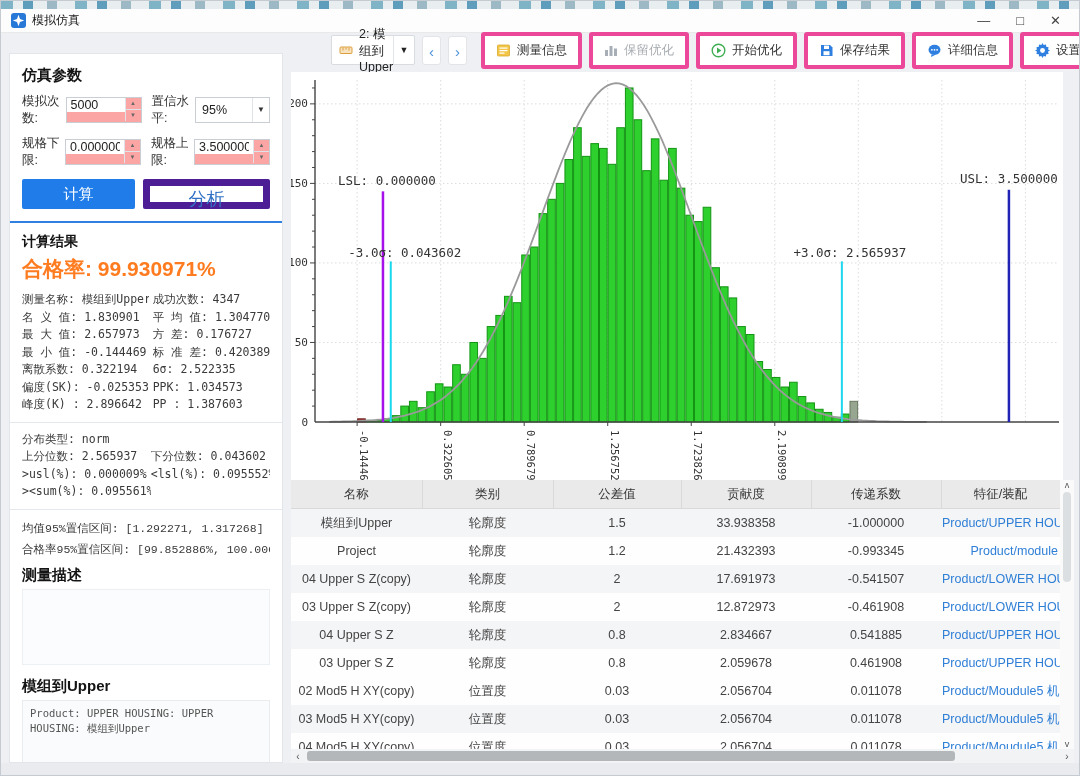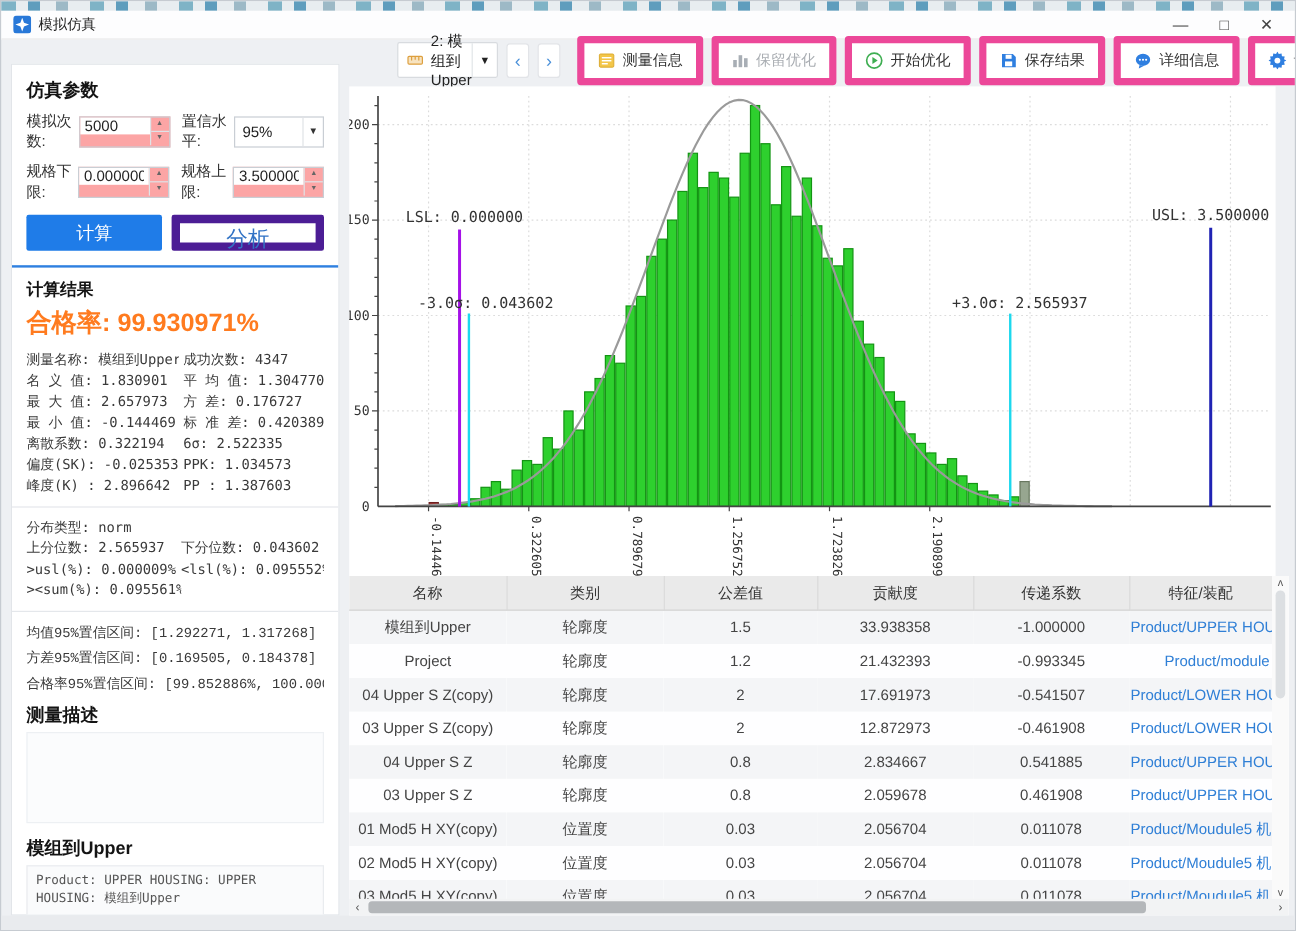--- a/index.html
+++ b/index.html
@@ -38,21 +38,21 @@
   .feat-line{font-family:"DejaVu Sans Mono",monospace;font-size:10.5px;line-height:15px;color:#555;}
   
   .content{position:absolute;left:290px;top:33px;right:4px;bottom:12px;padding-left:40px;}
   .toolbar{display:flex;align-items:center;gap:7px;height:32px;}
   .msel{width:252px;height:30px;background:#fff;border:1px solid #d8dbdf;border-radius:2px;display:flex;align-items:center;box-sizing:border-box;}
   .msel .micon{margin:0 6px 0 7px;display:flex;}
   .msel .mval{flex:1;font-size:12.5px;color:#222;}
   .msel .mcaret{width:20px;text-align:center;font-size:9px;color:#222;border-left:1px solid #e2e5e8;align-self:stretch;line-height:28px;}
   .navbtn{width:29px;height:29px;background:#fff;border:1px solid #e2e4e8;border-radius:3px;color:#4a90d9;font-size:15px;line-height:27px;text-align:center;}
   .tsep{width:1px;height:22px;background:#e3e5e8;}
-  .tbtn{height:29px;padding:0 11px;display:flex;align-items:center;gap:6px;background:#fff;border:6px solid #ec4899;border-radius:3px;font-size:12.5px;color:#333;white-space:nowrap;}
+  .tbtn{height:29px;padding:0 11px;display:flex;align-items:center;gap:6px;background:#fff;border:4px solid #ec4899;border-radius:3px;font-size:12.5px;color:#333;white-space:nowrap;}
   .tbtn.disabled{color:#a9adb2;}
   .chart-panel{position:absolute;left:0;top:38px;width:772px;height:408px;background:#fff;}
   
   .table-panel{position:absolute;left:0;top:446px;width:783px;bottom:0;background:#fff;overflow:hidden;}
   table.tol{border-collapse:collapse;table-layout:fixed;width:769px;}
   table.tol th{height:26px;background:#eaeaea;border-right:1px solid #d9d9d9;border-bottom:1px solid #d9d9d9;font-size:12.5px;font-weight:normal;color:#333;}
   table.tol td{height:26px;font-size:12.5px;color:#444;text-align:center;white-space:nowrap;overflow:hidden;}
   table.tol tr.odd{background:#f4f5f7;}
   table.tol tr.even{background:#fefeff;}
   table.tol td.link{color:#2f7fd6;text-align:right;padding-right:2px;}
@@ -168,21 +168,20 @@
           <div class="stat-cell">&lt;lsl(%): 0.095552%</div>
         </div>
         <div class="dist-row">
           <div class="stat-cell">&gt;&lt;sum(%): 0.095561%</div>
           <div class="stat-cell"></div>
         </div>
       </div>
     <div class="lite-div"></div>
     <div id="ci-lines">
         <div class="ci-line">均值95%置信区间: [1.292271, 1.317268]</div>
-        <div class="ci-line">方差95%置信区间: [0.169505, 0.184378]</div>
         <div class="ci-line">合格率95%置信区间: [99.852886%, 100.000000%</div>
       </div>
 
     <div class="sec-title" style="margin:6px 0 0 0;">测量描述</div>
     <div class="desc-box"></div>
 
     <div class="sec-title" style="margin:12px 0 0 0;">模组到Upper</div>
     <div class="feat-box" id="feat-box">
         <div class="feat-line">Product: UPPER HOUSING: UPPER HOUSING: 模组到Upper</div>
       </div>
@@ -455,28 +454,20 @@
               <td class="link">Product/UPPER HOUS</td>
             </tr>
             <tr class="even">
               <td>03 Upper S Z</td>
               <td>轮廓度</td>
               <td>0.8</td>
               <td>2.059678</td>
               <td>0.461908</td>
               <td class="link">Product/UPPER HOUS</td>
             </tr>
-            <tr class="odd">
-              <td>01 Mod5 H XY(copy)</td>
-              <td>位置度</td>
-              <td>0.03</td>
-              <td>2.056704</td>
-              <td>0.011078</td>
-              <td class="link">Product/Moudule5 机</td>
-            </tr>
             <tr class="even">
               <td>02 Mod5 H XY(copy)</td>
               <td>位置度</td>
               <td>0.03</td>
               <td>2.056704</td>
               <td>0.011078</td>
               <td class="link">Product/Moudule5 机</td>
             </tr>
             <tr class="odd">
               <td>03 Mod5 H XY(copy)</td>

